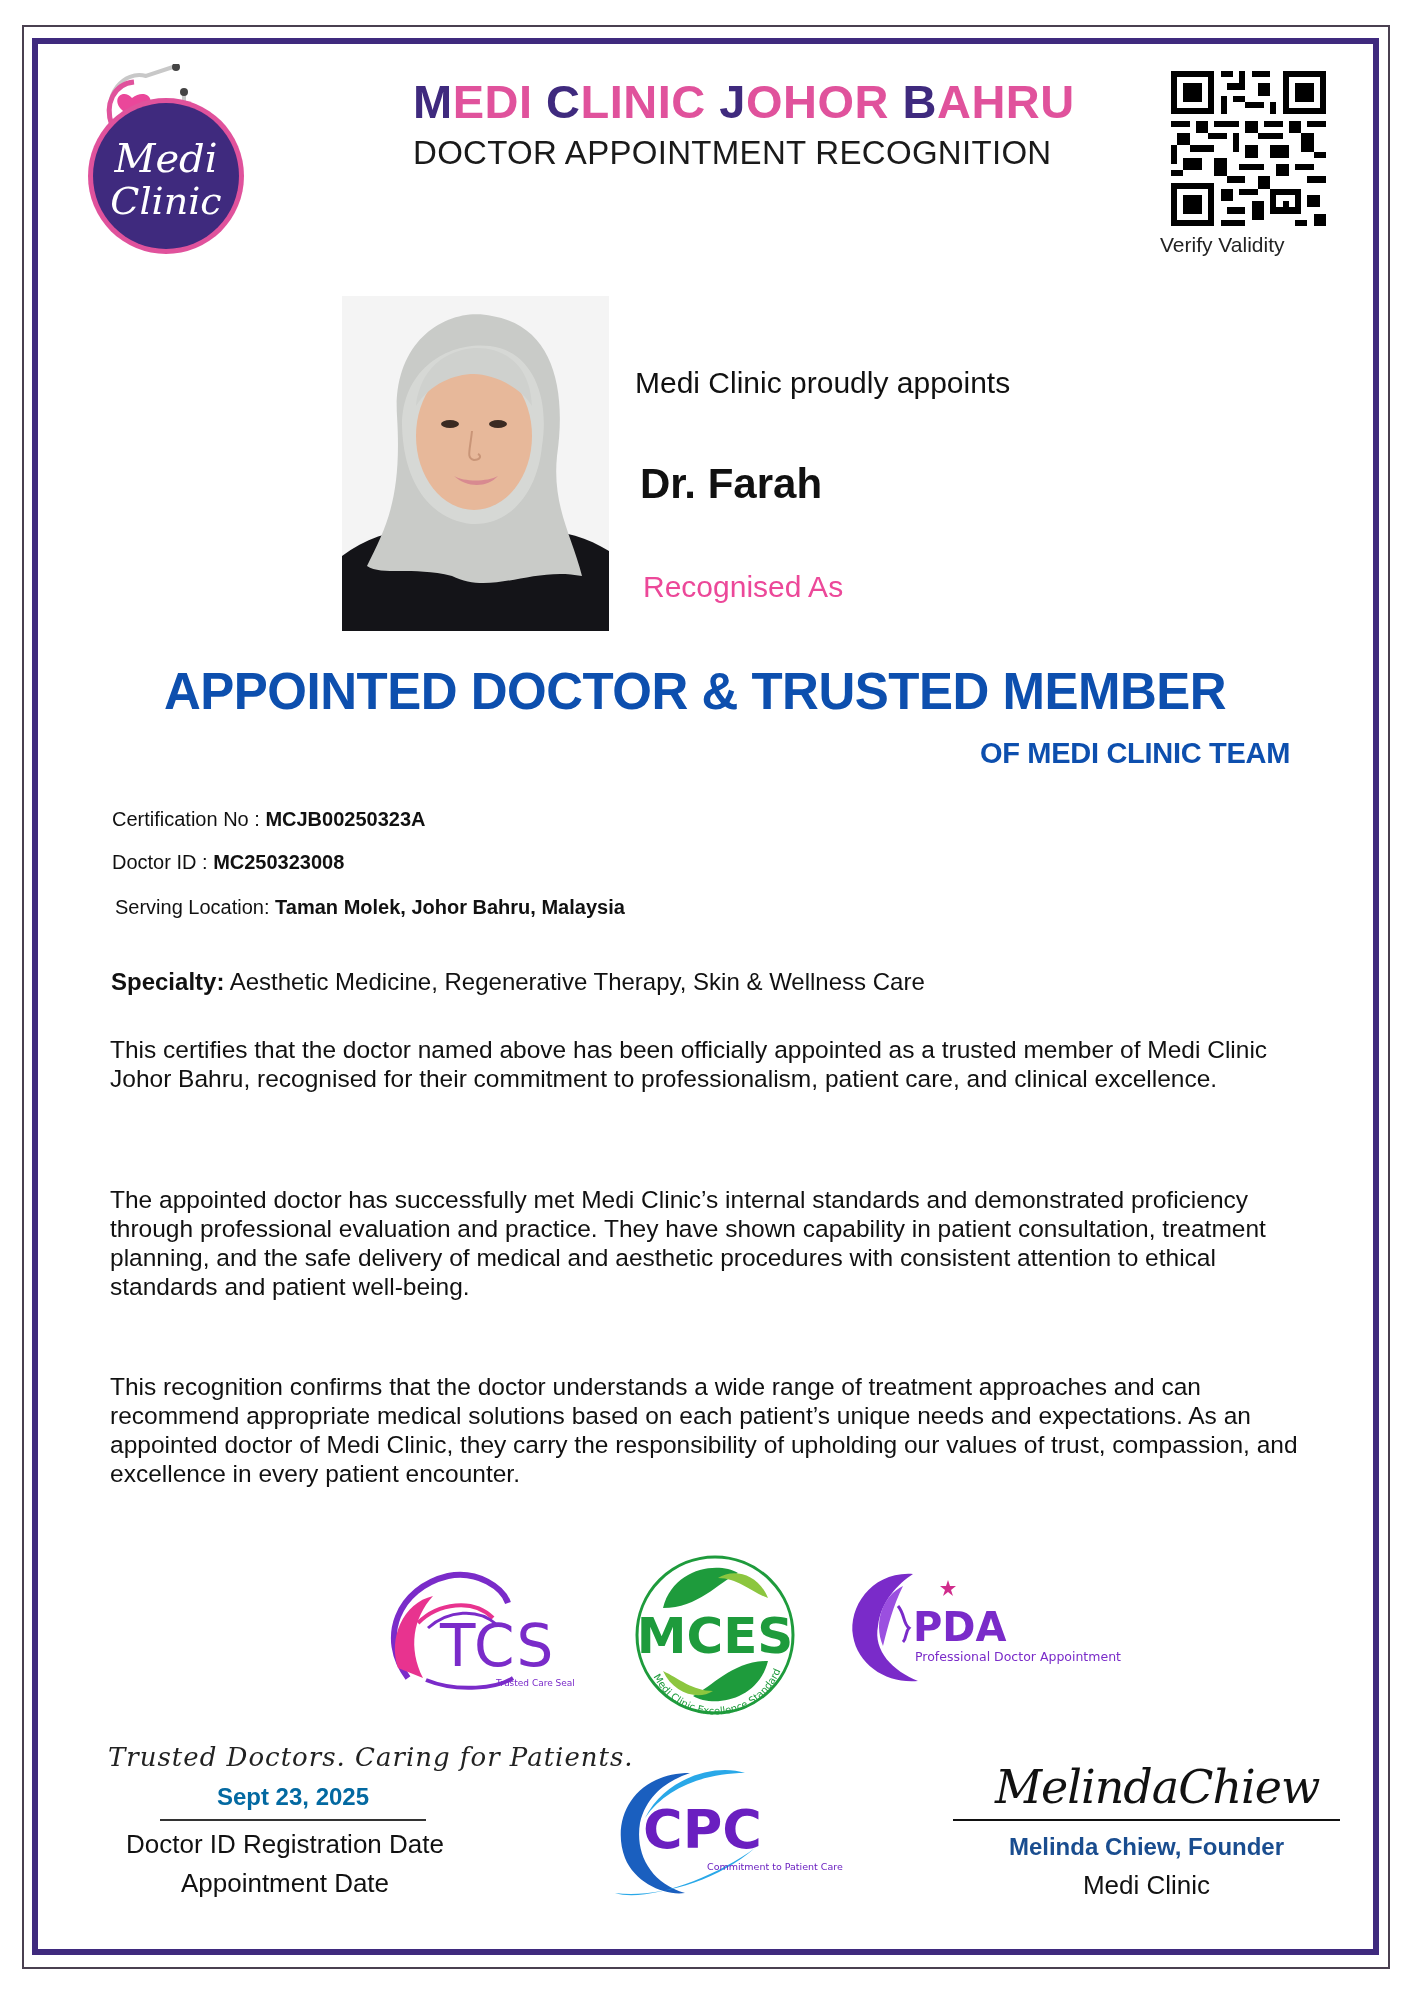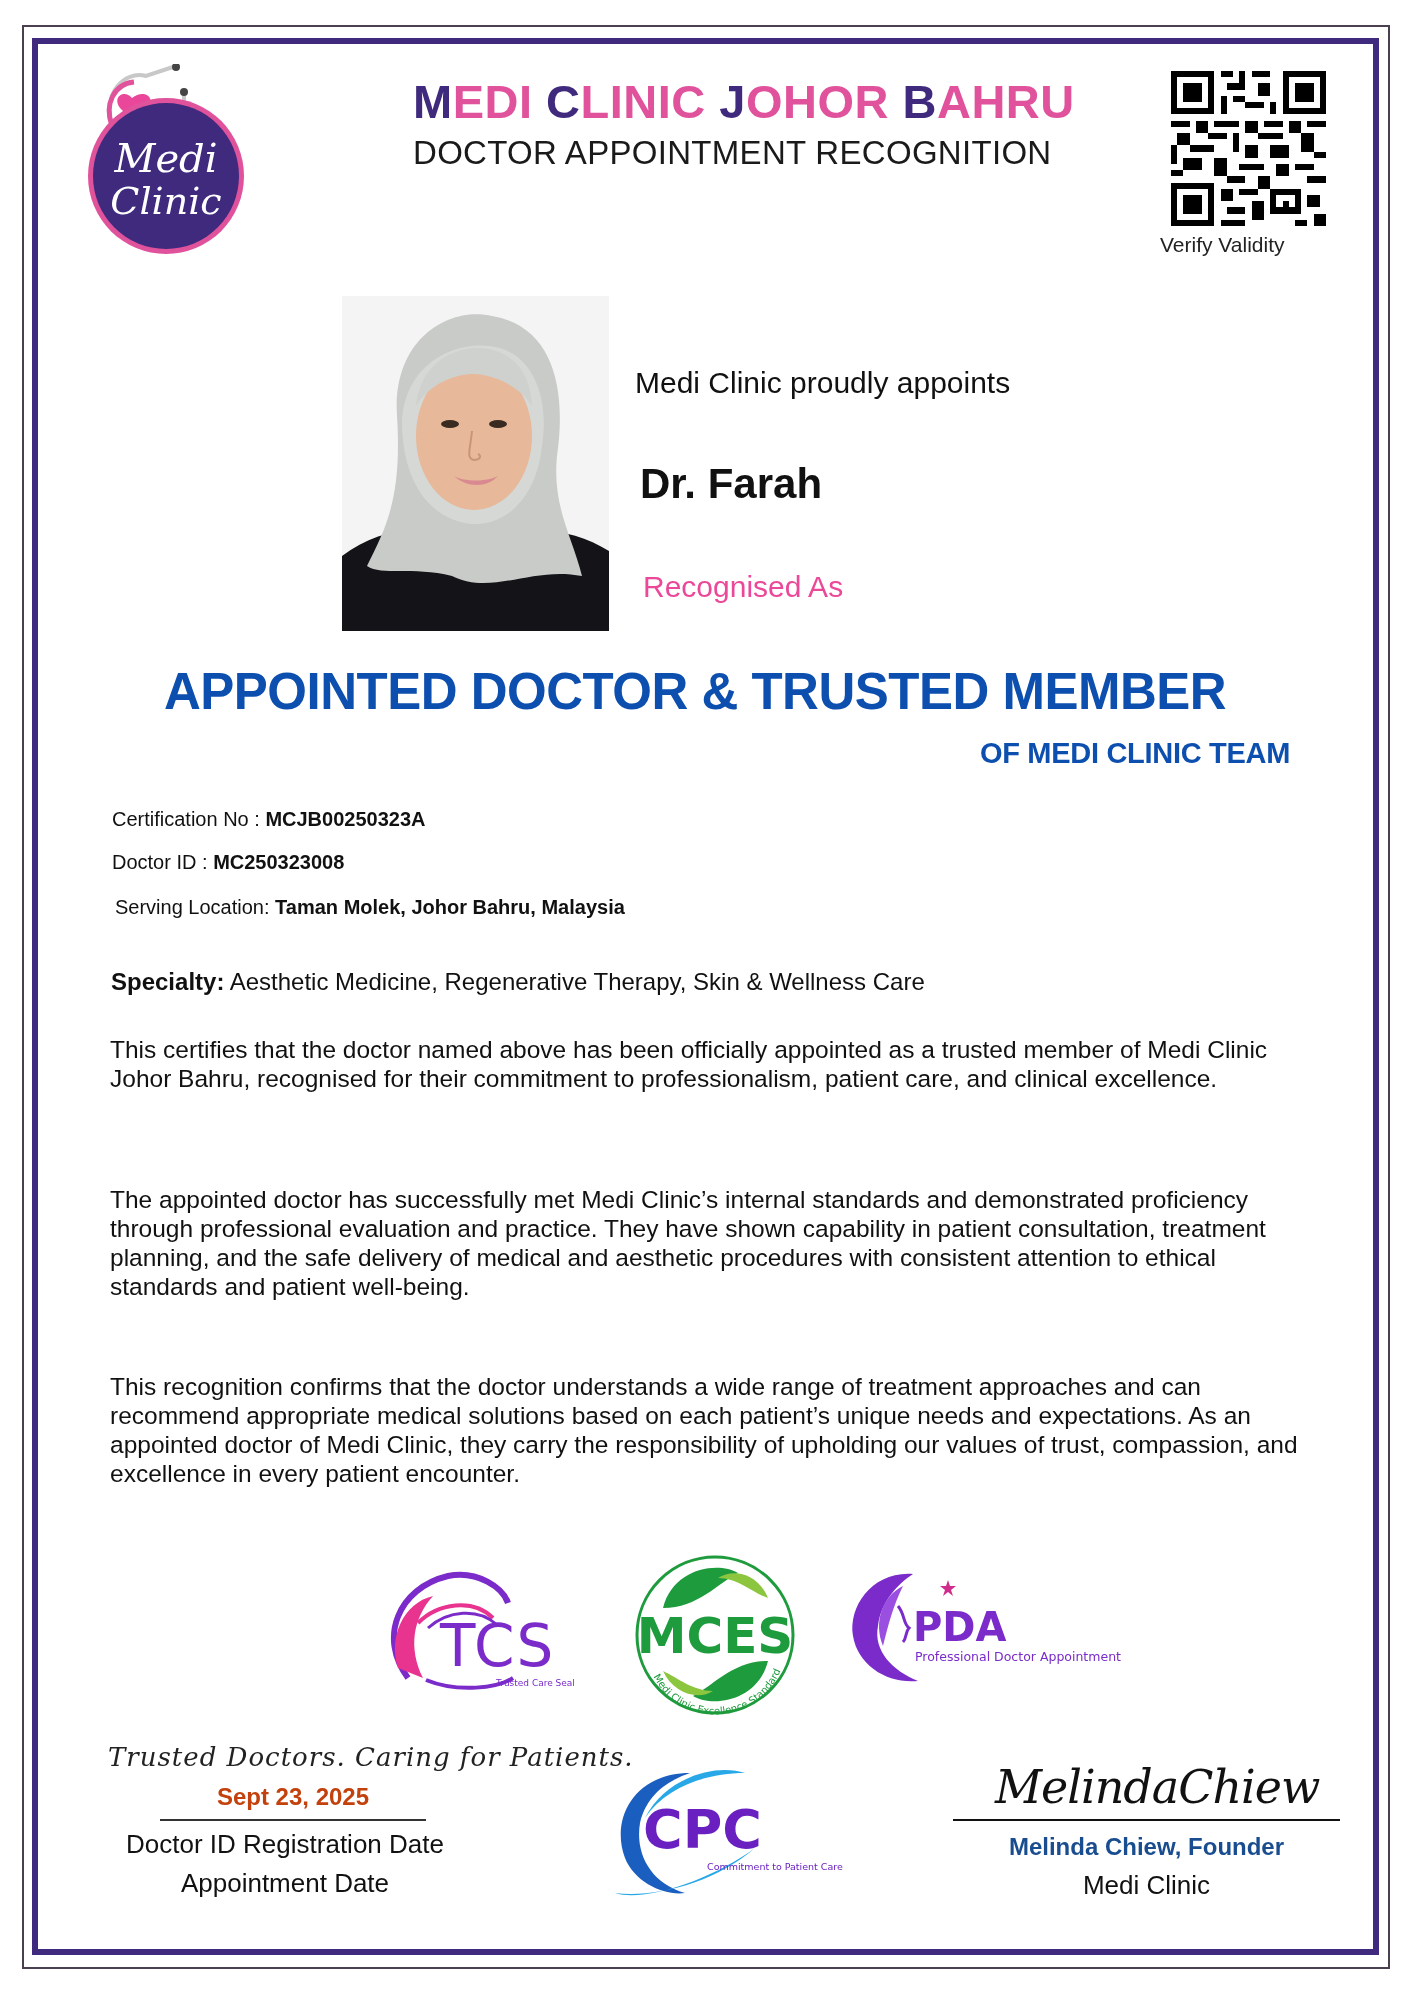--- a/index.html
+++ b/index.html
@@ -38,21 +38,21 @@
 
   .specialty { left: 111px; top: 968px; font-size: 24px; white-space: nowrap; }
   .specialty b { font-weight: 700; }
 
   .para { left: 110px; width: 1200px; font-size: 24.5px; line-height: 29px; color: #111; }
 
   
   .seal { position: absolute; }
 
   .tagline { left: 108px; top: 1722px; font-family: "DejaVu Serif", serif; font-style: italic; font-size: 26px; color: #222; white-space: nowrap; letter-spacing: 1px; margin-top: 20px; }
-  .date-val { left: 160px; top: 1783px; width: 266px; text-align: center; font-size: 24px; font-weight: 700; color: #c2410c; }
+  .date-val { left: 160px; top: 1783px; width: 266px; text-align: center; font-size: 24px; font-weight: 700; color: #0369a1; }
   .date-line { left: 160px; top: 1819px; width: 266px; height: 2px; background: #333; }
   .date-label1 { left: 110px; top: 1829px; width: 350px; text-align: center; font-size: 26px; color: #111; }
   .date-label2 { left: 110px; top: 1868px; width: 350px; text-align: center; font-size: 26px; color: #111; }
 
   .sig { left: 995px; top: 1760px; font-family: "DejaVu Serif", serif; font-style: italic; font-size: 46px; color: #111; white-space: nowrap; letter-spacing: -1px; }
   .sig-line { left: 953px; top: 1819px; width: 387px; height: 2px; background: #111; }
   .founder { left: 953px; top: 1833px; width: 387px; text-align: center; font-size: 24px; font-weight: 700; color: #1a4d8f; white-space: nowrap; }
   .founder-org { left: 953px; top: 1870px; width: 387px; text-align: center; font-size: 26px; color: #111; }
 </style>
 </head>

